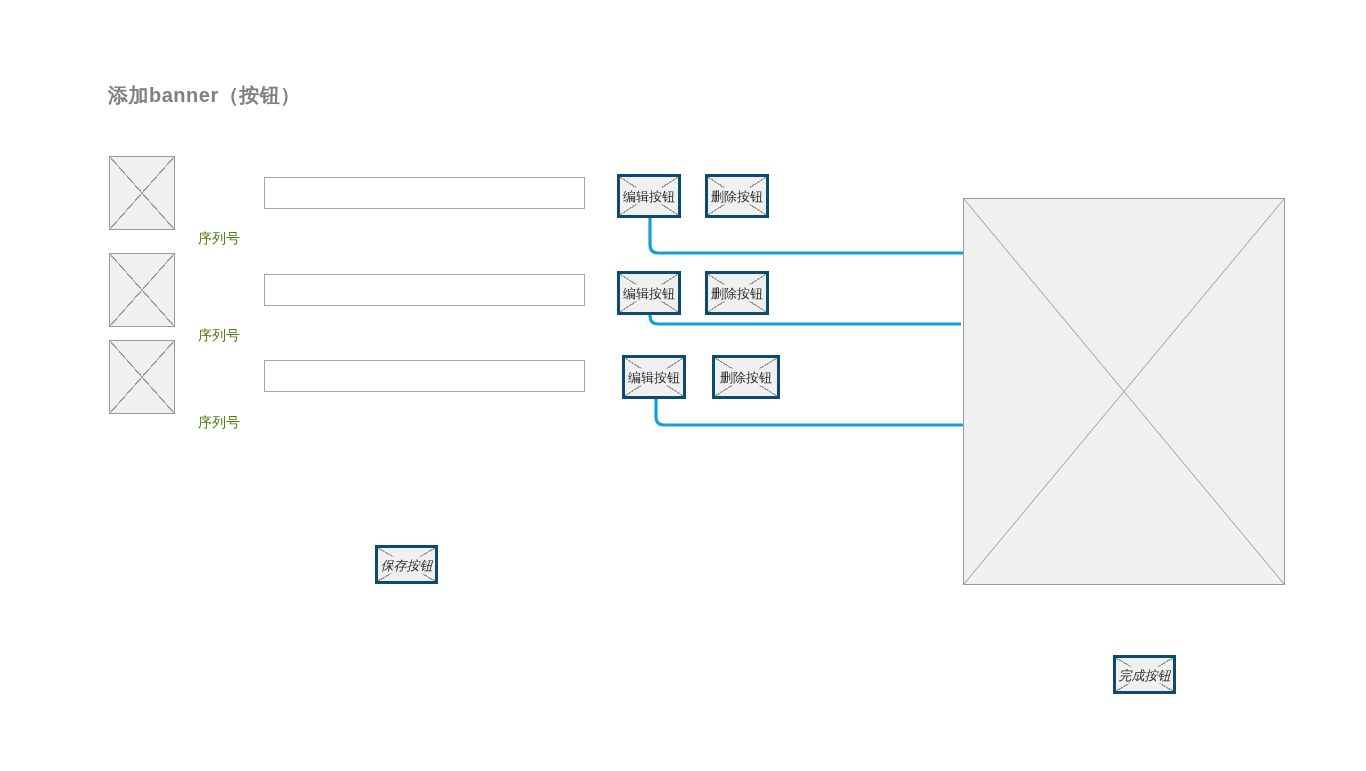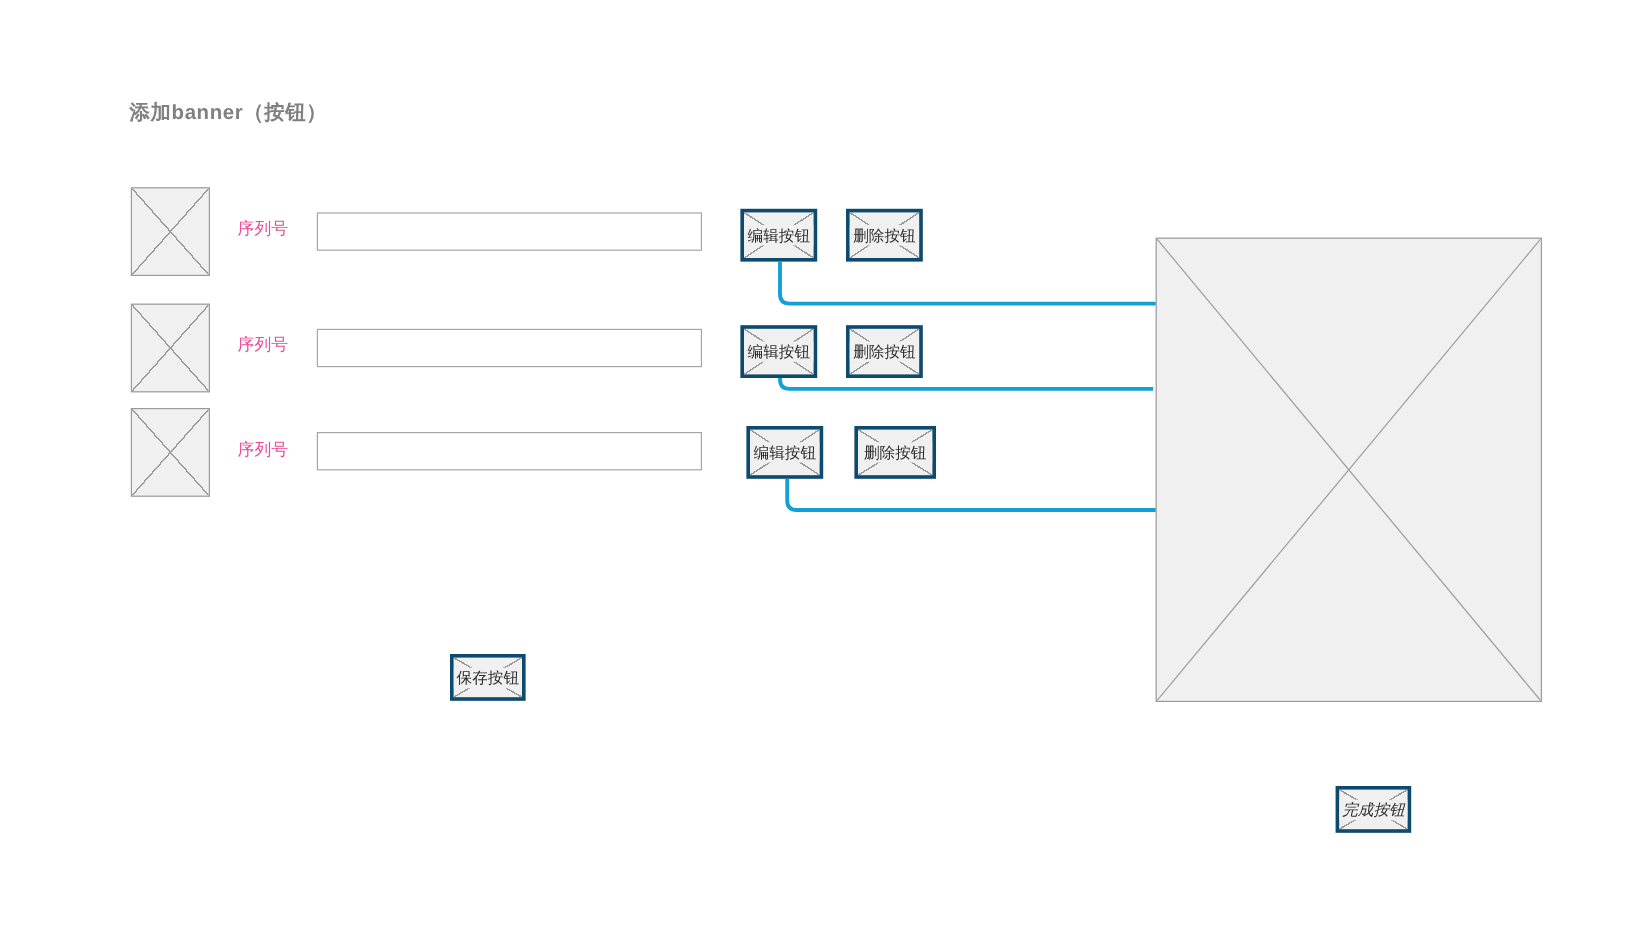--- a/index.html
+++ b/index.html
@@ -22,21 +22,21 @@
     left: 0; top: 0;
     width: 1366px;
     height: 771px;
   }
 
   
   .page-title {
     position: absolute;
     left: 108px;
     top: 82px;
-    font-size: 17px;
+    font-size: 20px;
     font-weight: bold;
     letter-spacing: 0.5px;
     color: #808080;
     white-space: nowrap;
   }
 
   
   .ph {
     position: absolute;
     box-sizing: border-box;
@@ -68,23 +68,24 @@
   
   .thumb {
     width: 66px;
     height: 74px;
   }
 
   
   .field-label {
     position: absolute;
     font-size: 14px;
-    color: #ec4899;
+    color: #4d7c0f;
     white-space: nowrap;
     line-height: 1;
+    margin-top: 48px;
   }
 
   
   .text-input {
     position: absolute;
     box-sizing: border-box;
     background: #ffffff;
     border: 1px solid #a6a6a6;
     font-family: "Liberation Sans", "DejaVu Sans", sans-serif;
     font-size: 13px;
@@ -205,21 +206,21 @@
   <input class="text-input" style="left: 264px; top: 360px; width: 321px; height: 32px;" type="text" placeholder="">
 
   <div class="wf-btn" style="left:622px; top:355px; width:64px; height:44px;">
     <span class="btn-label">编辑按钮</span>
   </div>
 
   <div class="wf-btn" style="left:712px; top:355px; width:68px; height:44px;">
     <span class="btn-label">删除按钮</span>
   </div>
 
-  <div class="wf-btn" style="left:375px; top:545px; width:63px; height:39px;">
+  <div class="wf-btn" style="left:375px; top:545px; width:63px; height:39px;font-style:italic;">
     <span class="btn-label">保存按钮</span>
   </div>
 
   <div class="preview-box" style="left:963px; top:198px; width:322px; height:387px;">
     <svg class="diag" viewBox="0 0 322 387" preserveAspectRatio="none">
       <line x1="0" y1="0" x2="322" y2="387" stroke="#9b9b9b" stroke-width="1"></line>
       <line x1="322" y1="0" x2="0" y2="387" stroke="#9b9b9b" stroke-width="1"></line>
     </svg>
   </div>
 

